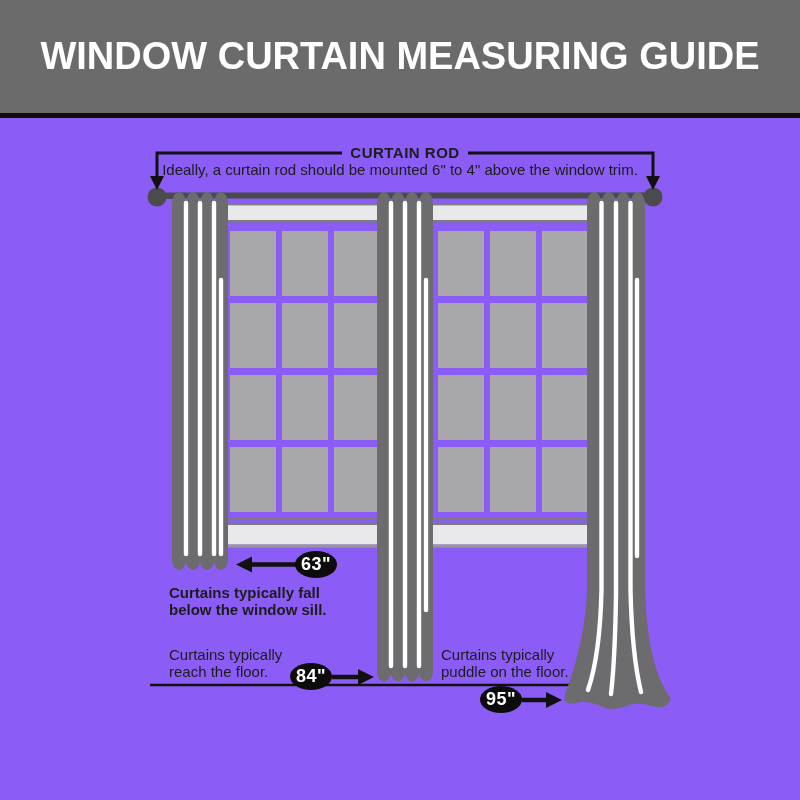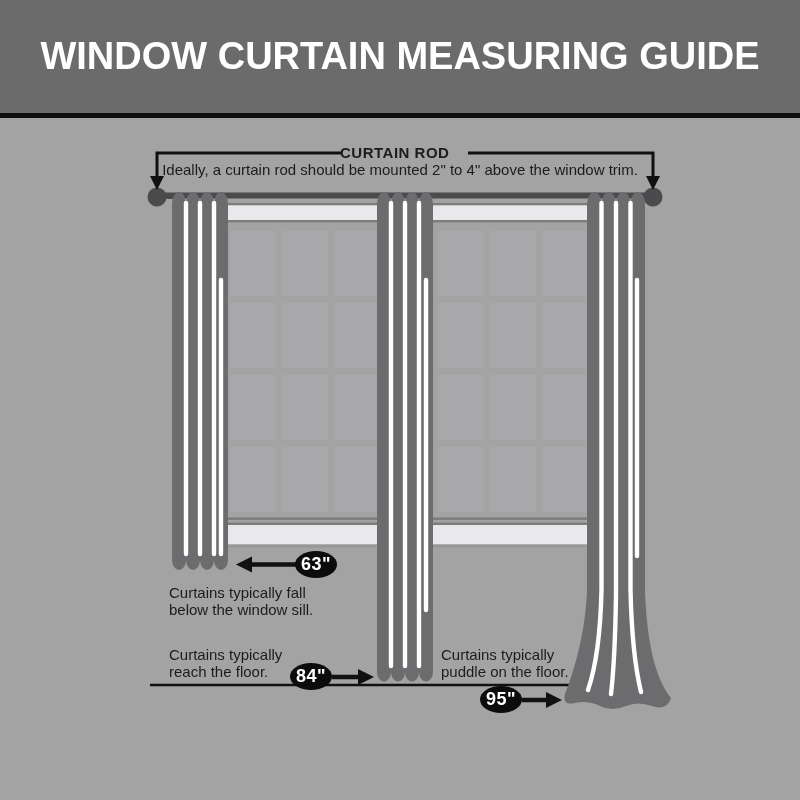--- a/index.html
+++ b/index.html
@@ -1,28 +1,28 @@
 <!DOCTYPE html>
 <html style="--banner: #6b6b6b;"><head>
 <meta charset="utf-8">
 <style>
   html,body{margin:0;padding:0;background:#fff;}
-  .stage{position:relative;width:800px;height:800px;background:#a3a3a3;overflow:hidden;
+  .stage{position:relative;width:800px;height:800px;background:#8b5cf6;overflow:hidden;
          font-family:"Liberation Sans","DejaVu Sans",sans-serif;color:#1c1c1c;}
   
   .banner{position:absolute;left:0;top:0;width:800px;height:113px;background:var(--banner,#6b6b6b);
           border-bottom:5px solid #0e0e0e;display:flex;align-items:center;justify-content:center;}
   .banner h1{margin:0;color:#ffffff;font-size:38px;font-weight:bold;letter-spacing:0px;white-space:nowrap;}
   
   .svgwrap{position:absolute;left:0;top:0;width:800px;height:800px;}
-  .rod-label{position:absolute;left:340px;top:144px;width:130px;text-align:left;
+  .rod-label{position:absolute;left:340px;top:144px;width:130px;text-align:center;
              font-size:15px;font-weight:bold;letter-spacing:.5px;white-space:nowrap;}
   .rod-note{position:absolute;left:0;top:161px;width:800px;text-align:center;font-size:15px;white-space:nowrap;}
   .cap{position:absolute;font-size:15px;line-height:17px;white-space:pre-line;}
-  .c63{left:169px;top:584px;}
+  .c63{left:169px;top:584px;font-weight:bold;}
   .c84{left:169px;top:646px;}
   .c95{left:441px;top:646px;}
   .bubble{position:absolute;width:42px;height:27px;background:#0c0c0c;border-radius:50%;
           color:#ffffff;font-size:18px;font-weight:bold;text-align:center;line-height:27px;
           letter-spacing:.5px;overflow:visible;white-space:nowrap;}
   .b63{left:295px;top:551px;}
   .b84{left:290px;top:663px;}
   .b95{left:480px;top:686px;}
   .footer-note{position:absolute;left:0;top:740px;width:800px;text-align:center;
                font-size:20px;line-height:23px;white-space:pre-line;}
@@ -131,21 +131,21 @@
         <polygon points="252,556.5 252,572.5 236,564.5" fill="#111111"></polygon>
         <line x1="332" y1="677" x2="358" y2="677" stroke="#111111" stroke-width="4.5"></line>
         <polygon points="358,669 358,685 374,677" fill="#111111"></polygon>
         <line x1="522" y1="700" x2="546" y2="700" stroke="#111111" stroke-width="4.5"></line>
         <polygon points="546,692 546,708 562,700" fill="#111111"></polygon>
       </g>
     </svg>
 
     
     <div class="rod-label">CURTAIN ROD</div>
-    <div class="rod-note">Ideally, a curtain rod should be mounted 2" to 4" above the window trim.</div>
+    <div class="rod-note">Ideally, a curtain rod should be mounted 6" to 4" above the window trim.</div>
 
     <div class="bubble b63">63"</div>
     <div class="bubble b84">84"</div>
     <div class="bubble b95">95"</div>
 
     <div class="cap c63">Curtains typically fall
 below the window sill.</div>
     <div class="cap c84">Curtains typically
 reach the floor.</div>
     <div class="cap c95">Curtains typically

